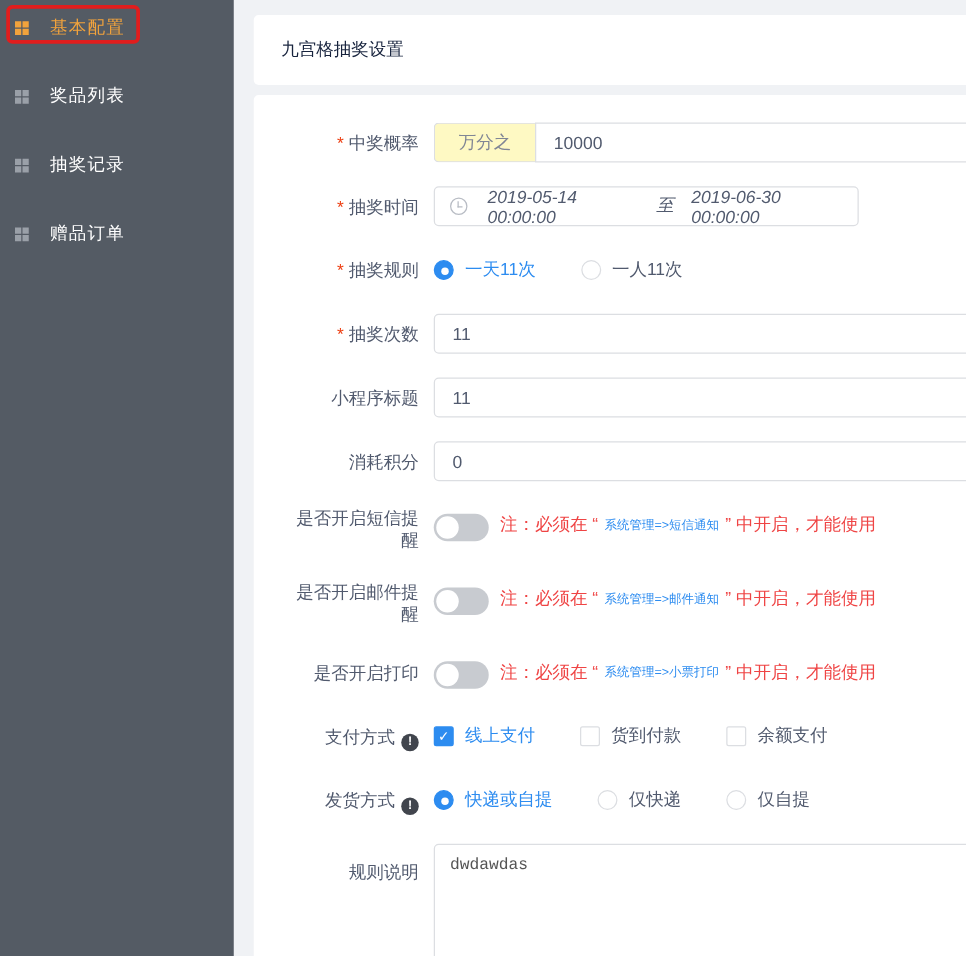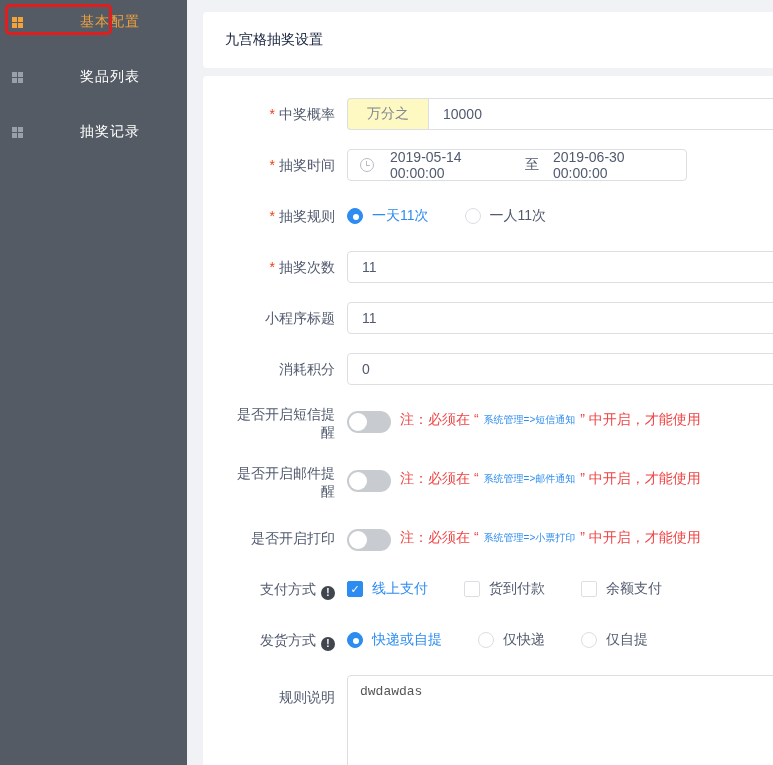--- a/index.html
+++ b/index.html
@@ -11,21 +11,21 @@
     font-size:14px;
     color:#515a6e;
   }
   
   .sidebar {
     width:187px; flex-shrink:0; background:#545b64;
     position:relative; padding-top:10px;
   }
   .nav-item {
     height:24px; display:flex; align-items:center;
-    padding-left:12px; margin-bottom:31px; cursor:pointer;gap:40px;
+    padding-left:12px; margin-bottom:31px; cursor:pointer;
   }
   .grid-icon { width:11px; height:11px; display:grid;
     grid-template-columns:5px 5px; grid-template-rows:5px 5px; gap:1px;
     margin-right:17px; flex-shrink:0; }
   .grid-icon i { background:#9aa0a8; }
   .nav-item.active .grid-icon i { background:#f2a33c; }
   .nav-label { color:#ffffff; letter-spacing:1px; }
   .nav-item.active .nav-label { color:#f2a33c; }
   .red-annotation {
     position:absolute; left:5px; top:4px; width:107px; height:31px;
@@ -57,21 +57,21 @@
   }
   .text-input {
     flex:1; height:32px; border:1px solid #dcdee2; border-radius:0;
     padding-left:14px; font-size:14px; color:#515a6e; outline:none;
     font-family:"Liberation Sans","DejaVu Sans",sans-serif; background:#fff;
   }
   .text-input.rounded-left { border-radius:4px 0 0 4px; }
   
   .date-input {
     width:340px; height:32px; border:1px solid #dcdee2; border-radius:4px;
-    display:flex; align-items:center; padding:0 12px; cursor:text;
+    display:flex; align-items:center; padding:0 12px; cursor:text;font-style:italic;
   }
   .clock-icon { width:14px; height:14px; border:1px solid #b8bcc4;
     border-radius:50%; position:relative; margin-right:16px; flex-shrink:0; }
   .clock-icon::after { content:""; position:absolute; left:5px; top:2px;
     width:1px; height:5px; background:#b8bcc4; }
   .clock-icon::before { content:""; position:absolute; left:5px; top:6px;
     width:4px; height:1px; background:#b8bcc4; }
   .date-sep { margin:0 14px; color:#515a6e; }
   
   .radio { width:16px; height:16px; border-radius:50%; border:1px solid #dcdee2;
@@ -138,20 +138,29 @@
   </div>
   <div class="nav-item">
     <span class="grid-icon">
         <i></i>
         <i></i>
         <i></i>
         <i></i>
       </span>
     <span class="nav-label">抽奖记录</span>
   </div>
+  <div class="nav-item">
+    <span class="grid-icon">
+        <i></i>
+        <i></i>
+        <i></i>
+        <i></i>
+      </span>
+    <span class="nav-label">赠品订单</span>
+  </div>
 </aside>
 
 <main class="content">
 
   <section class="card title-card">
     <div class="page-title">九宫格抽奖设置</div>
   </section>
 
   <section class="card form-card">
 

